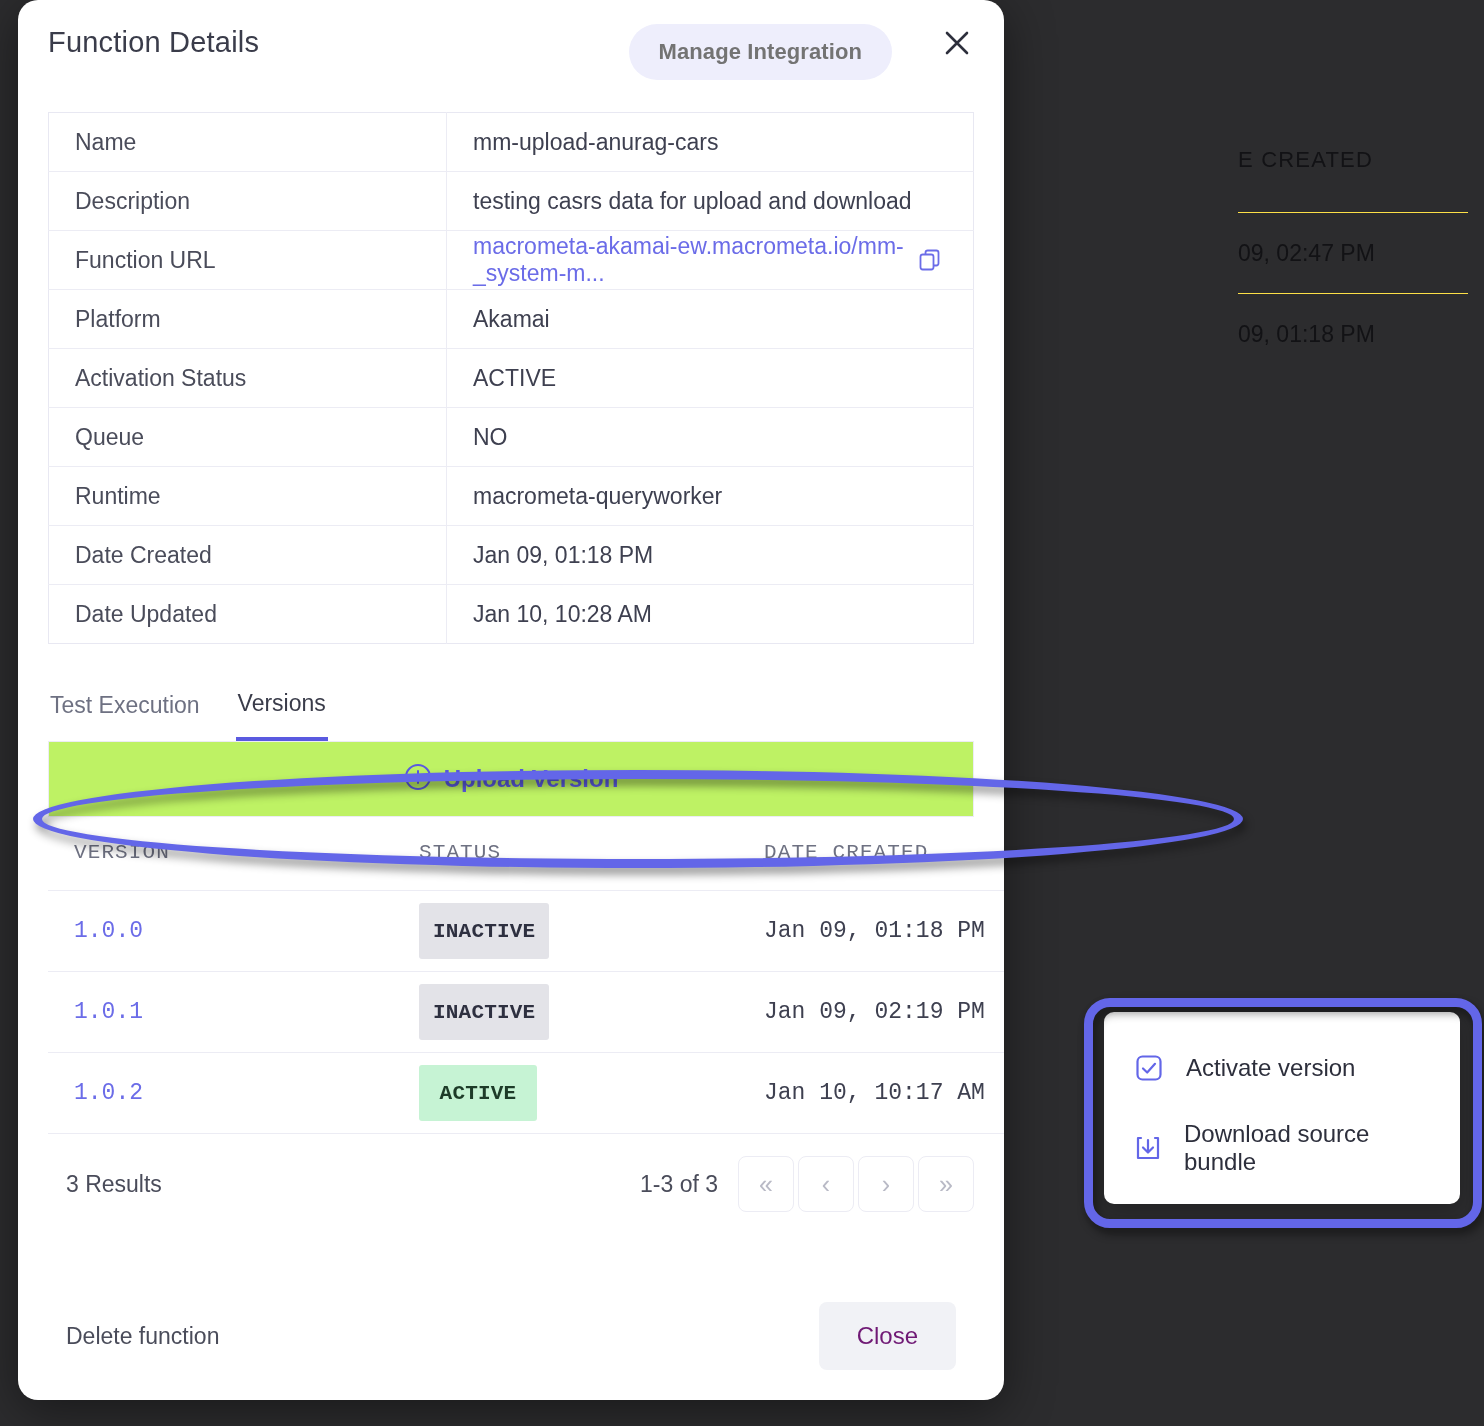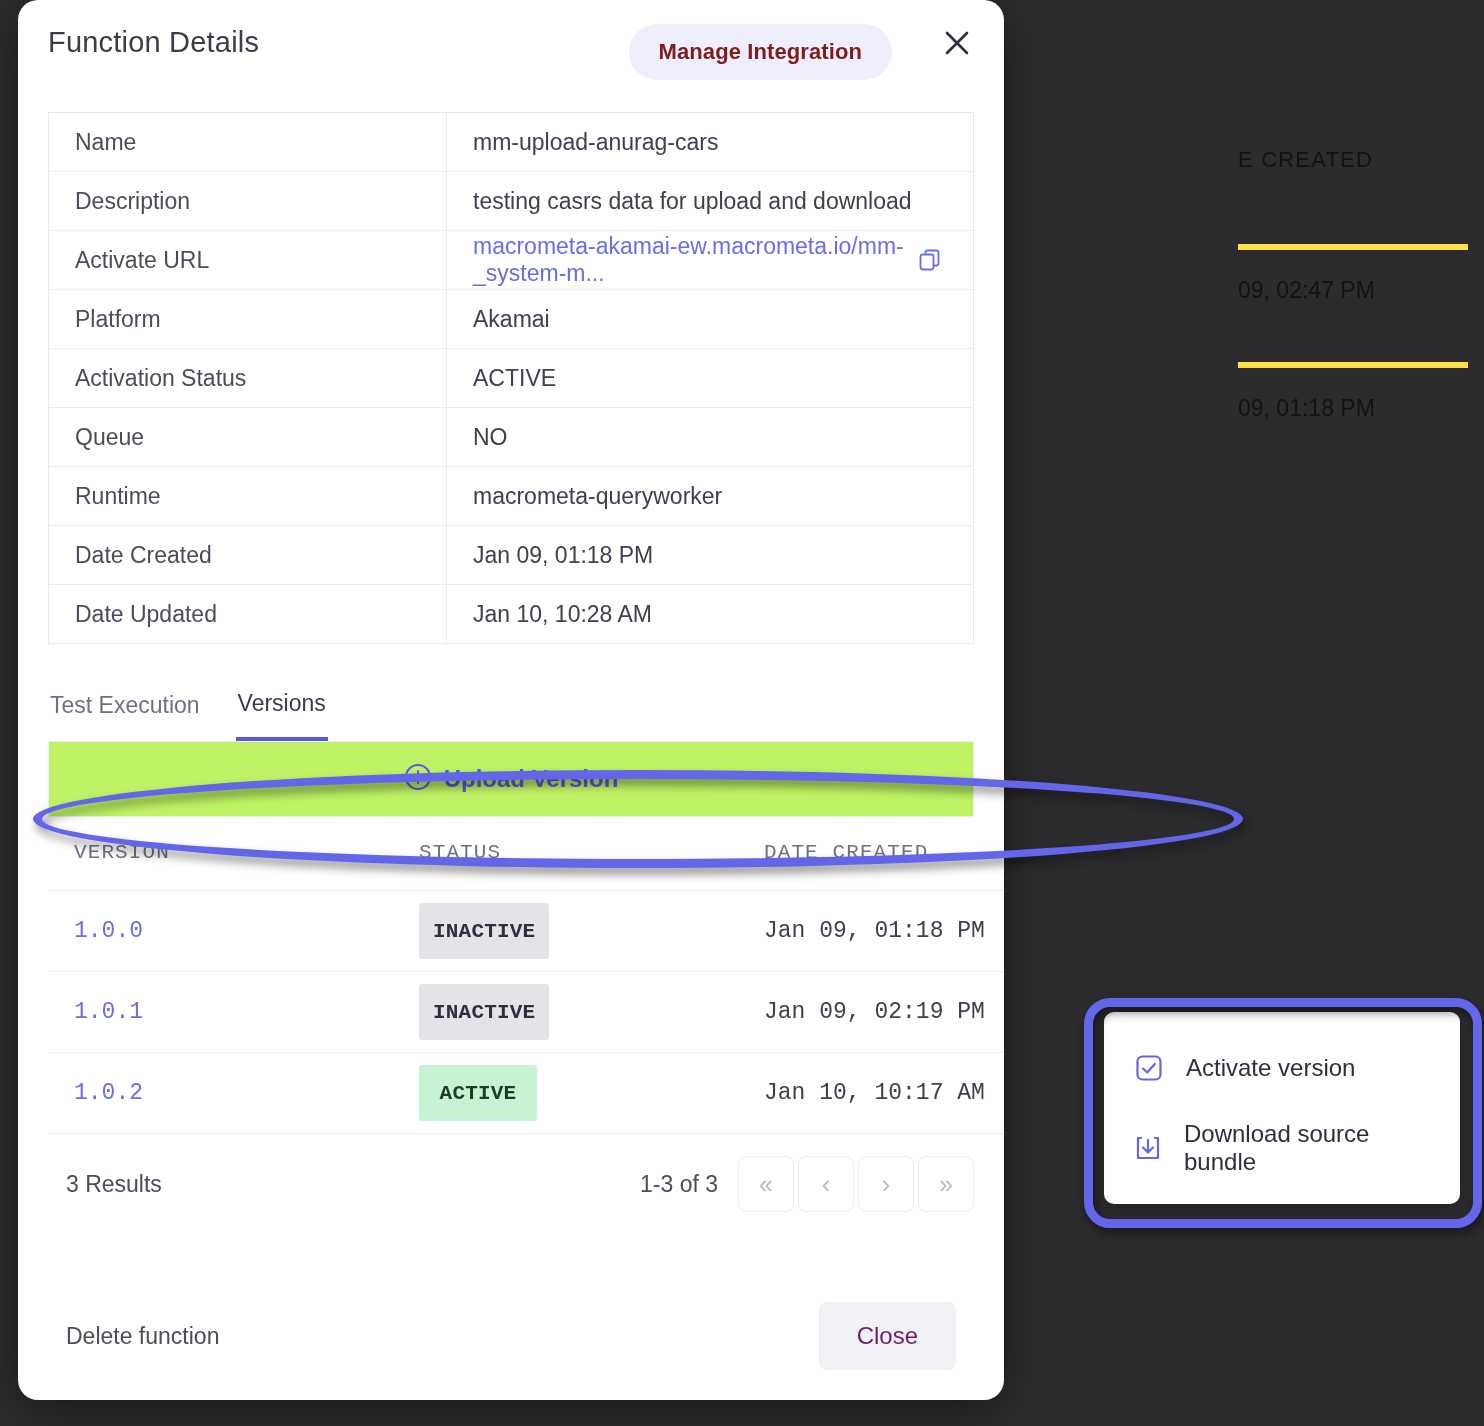--- a/index.html
+++ b/index.html
@@ -36,22 +36,21 @@
     letter-spacing: 1.2px;
     color: #121215;
     padding-left: 0px;
   }
   .bg-row {
     height: 80px;
     display: flex;
     align-items: center;
     font-size: 23px;
     color: #121215;
-    border-top: 6px solid #fde047;
-    margin-top: 32px;
+    border-top: 1px solid #fde047;
   }
 
   
   .modal {
     position: absolute;
     left: 18px;
     top: 0;
     width: 986px;
     height: 1400px;
     background: #ffffff;
@@ -70,21 +69,21 @@
     top: 26px;
     font-size: 29px;
     color: #3a3c4a;
     letter-spacing: .2px;
   }
   .manage-btn {
     position: absolute;
     right: 112px;
     top: 24px;
     background: #eeeefc;
-    color: #7f1d1d;
+    color: #737373;
     border: none;
     border-radius: 28px;
     padding: 15px 30px;
     font-size: 22px;
     font-weight: 700;
     font-family: "Liberation Sans", sans-serif;
     cursor: pointer;
     letter-spacing: .1px;
   }
   .close-x {
@@ -388,21 +387,21 @@
     <tbody>
       <tr>
         <td class="key">Name</td>
         <td class="val">mm-upload-anurag-cars</td>
       </tr>
       <tr>
         <td class="key">Description</td>
         <td class="val">testing casrs data for upload and download</td>
       </tr>
       <tr>
-        <td class="key">Activate URL</td>
+        <td class="key">Function URL</td>
         <td class="val">
           <div class="url-cell">
             <a class="url-link">macrometa-akamai-ew.macrometa.io/mm-_system-m...</a>
             <span class="copy-icon">
               <svg width="26" height="26" viewBox="0 0 26 26" fill="none">
                 <rect x="8.5" y="3.5" width="13" height="15" rx="2.2" stroke="#6b6ce8" stroke-width="1.8"></rect>
                 <rect x="3.5" y="7.5" width="13" height="15" rx="2.2" stroke="#6b6ce8" stroke-width="1.8" fill="#fff"></rect>
               </svg>
             </span>
           </div>

